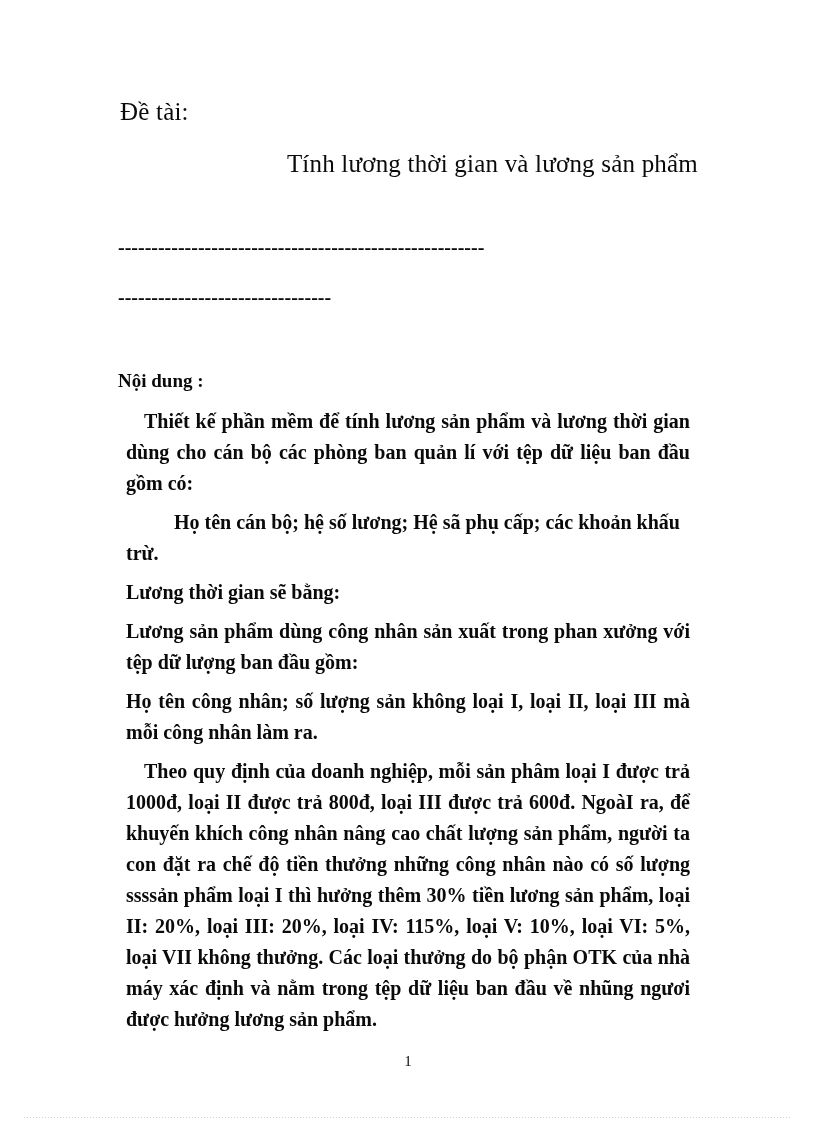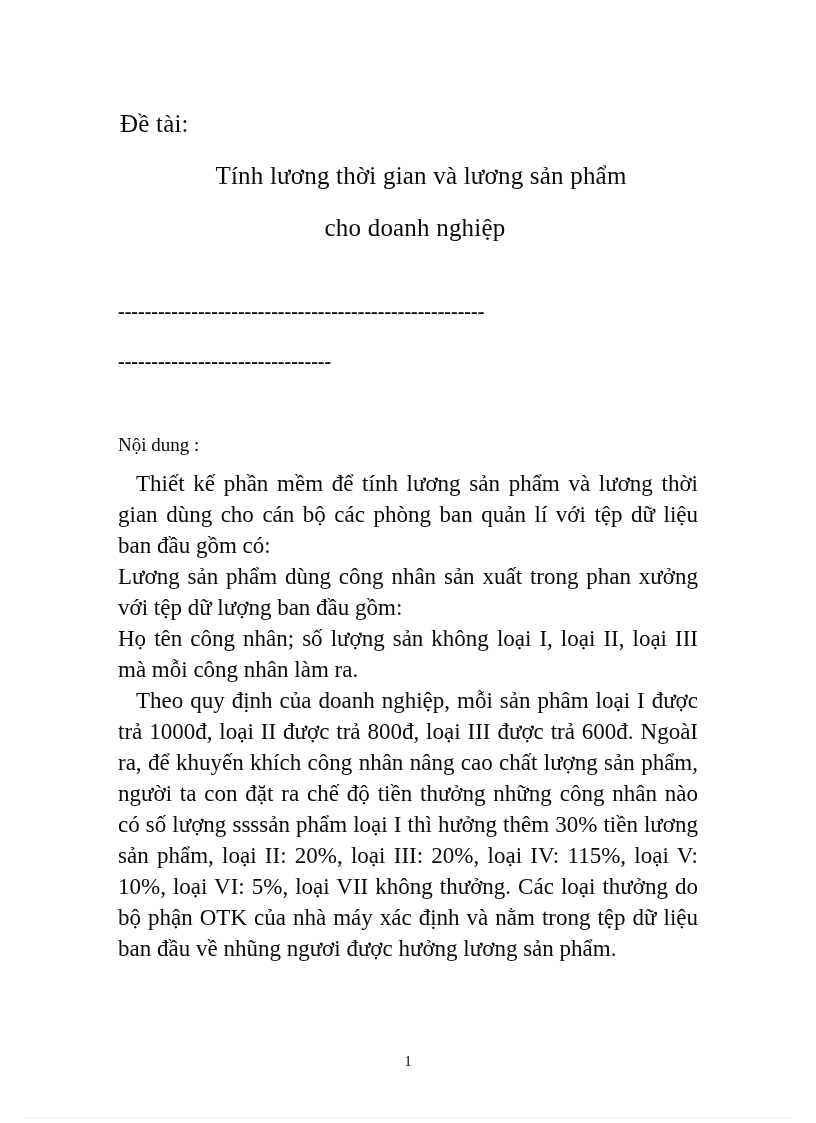--- a/index.html
+++ b/index.html
@@ -18,21 +18,21 @@
     overflow: hidden;
     font-family: "Liberation Serif", "DejaVu Serif", serif;
     color: #0a0a0a;
     -webkit-font-smoothing: antialiased;
   }
 
   
   .content {
     position: absolute;
     left: 118px;
-    top: 12px;
+    top: 0;
     width: 580px;
   }
 
   
   .title-block {
     padding-top: 86px;
   }
 
   .title-line {
     font-size: 25px;
@@ -40,21 +40,21 @@
     letter-spacing: 0.2px;
     white-space: pre;
   }
 
   .title-line.l1 {
     text-align: left;
     padding-left: 2px;
   }
 
   .title-line.l2 {
-    text-align: center;
+    text-align: right;
     padding-left: 26px;
   }
 
   .title-line.l3 {
     text-align: center;
     padding-left: 14px;
   }
 
   
   .rules {
@@ -69,33 +69,34 @@
     white-space: nowrap;
     overflow: hidden;
     font-family: "Liberation Serif", "DejaVu Serif", serif;
   }
 
   
   .body-block {
     margin-top: 42px;
     font-size: 17.5px;
     line-height: 31px;
+    font-weight: bold;
   }
 
   .heading {
     font-size: 19px;
     line-height: 34px;
     margin-bottom: 6px;
   }
 
   p.para {
-    margin: 0;
+    margin: 8px;
     text-align: justify;
     text-justify: inter-word;
-    font-size: 23px;
+    font-size: 20px;
     line-height: 31px;
   }
 
   p.para.indent {
     text-indent: 18px;
   }
 
   p.para.indent-big {
     text-indent: 48px;
   }
@@ -130,35 +131,36 @@
 </head>
 <body>
 
 <div class="page">
 
   <div class="content">
 
     <div class="title-block">
       <div class="title-line l1">Đề tài:</div>
       <div class="title-line l2">Tính lương thời gian và lương sản phẩm</div>
-      <div class="title-line l3">cho doanh nghiệp</div>
     </div>
 
     <div class="rules">
       <div class="rule">-------------------------------------------------------</div>
       <div class="rule">--------------------------------</div>
     </div>
 
     <div class="body-block">
 
       <div class="heading">Nội dung :</div>
 
       <p class="para indent">Thiết kế phần mềm để tính lương sản phẩm và lương thời gian dùng cho cán bộ các phòng ban quản lí với tệp dữ liệu ban đầu gồm có:</p>
 
+      <p class="para indent-big nojust">Họ tên cán bộ; hệ số lương; Hệ sã phụ cấp; các khoản khấu trừ.</p>
 
+      <p class="para nojust">Lương thời gian sẽ bằng:</p>
 
 
       <p class="para">Lương sản phẩm dùng công nhân sản xuất trong phan xưởng với tệp dữ lượng ban đầu gồm:</p>
 
       <p class="para">Họ tên công nhân; số lượng sản không loại I, loại II, loại III mà mỗi công nhân làm ra.</p>
 
       <p class="para indent">Theo quy định của doanh nghiệp, mỗi sản phâm loại I được trả 1000đ, loại II được trả 800đ, loại III được trả 600đ. NgoàI ra, để khuyến khích công nhân nâng cao chất lượng sản phẩm, người ta con đặt ra chế độ tiền thưởng những công nhân nào có số lượng ssssản phẩm loại I thì hưởng thêm 30% tiền lương sản phẩm, loại II: 20%, loại III: 20%, loại IV: 115%, loại V: 10%, loại VI: 5%, loại VII không thưởng. Các loại thưởng do bộ phận OTK của nhà máy xác định và nằm trong tệp dữ liệu ban đầu về nhũng ngươi được hưởng lương sản phẩm.</p>
 
     </div>
 

